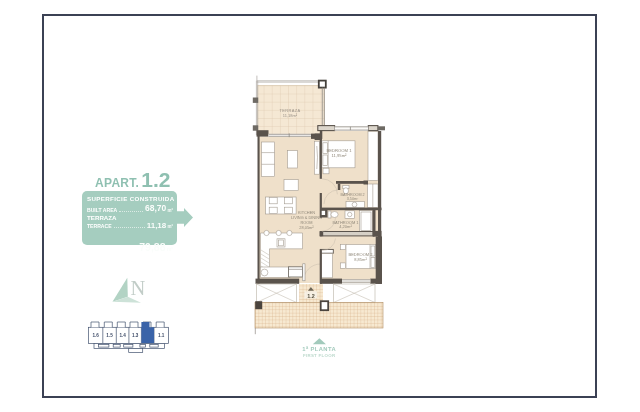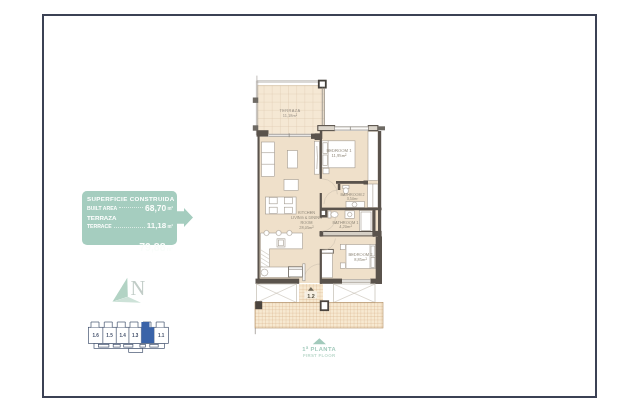--- a/index.html
+++ b/index.html
@@ -5,30 +5,34 @@
   html,body{margin:0;padding:0;background:#fff;}
   #page{position:relative;width:640px;height:412px;background:#fff;font-family:"Liberation Sans",sans-serif;overflow:hidden;}
   .nvy{color:#fafdfb;}
 </style>
 </head>
 <body>
 <div id="page">
 
 <div style="position:absolute;left:42px;top:14px;width:551px;height:380px;border:2px solid #3b4154;"></div>
 
+<div style="position:absolute;left:95px;top:168px;width:90px;display:flex;align-items:baseline;color:#8fc0b1;">
+  <span style="font-size:12px;font-weight:bold;letter-spacing:0.3px;">APART.</span>
+  <span style="font-size:21px;font-weight:bold;margin-left:2px;">1.2</span>
+</div>
 
 <div style="position:absolute;left:82px;top:191px;width:95px;height:54px;background:#a5cdbf;border-radius:5px;"></div>
 
 <svg style="position:absolute;left:176px;top:208px;" width="17" height="19" viewBox="0 0 17 19">
       <polygon points="0,3.2 8,3.2 8,0 17,9.5 8,19 8,15.8 0,15.8" fill="#a5cdbf"></polygon>
     </svg>
 
 <div style="position:absolute;left:87px;top:195px;width:86px;color:#fff;">
   <div style="font-size:6.2px;font-weight:bold;letter-spacing:0.35px;white-space:nowrap;">SUPERFICIE CONSTRUIDA</div>
-  <div style="display:flex;align-items:center;margin-top:1px;">
+  <div style="display:flex;align-items:flex-end;margin-top:1px;">
     <span style="font-size:5.1px;font-weight:bold;">BUILT AREA</span>
     <span style="flex:1;border-bottom:1px dotted rgba(255,255,255,.6);margin:0 2px 1px;"></span>
     <span class="nvy" style="font-size:8.5px;font-weight:bold;">68,70</span>
         <span class="nvy" style="font-size:4.5px;font-weight:bold;">&nbsp;m²</span>
   </div>
   <div style="font-size:6.2px;font-weight:bold;margin-top:1px;">TERRAZA</div>
   <div style="display:flex;align-items:baseline;margin-top:0;">
     <span style="font-size:5.1px;font-weight:bold;">TERRACE</span>
     <span style="flex:1;border-bottom:1px dotted rgba(255,255,255,.6);margin:0 2px 1px;"></span>
     <span class="nvy" style="font-size:8px;font-weight:bold;">11,18</span>

